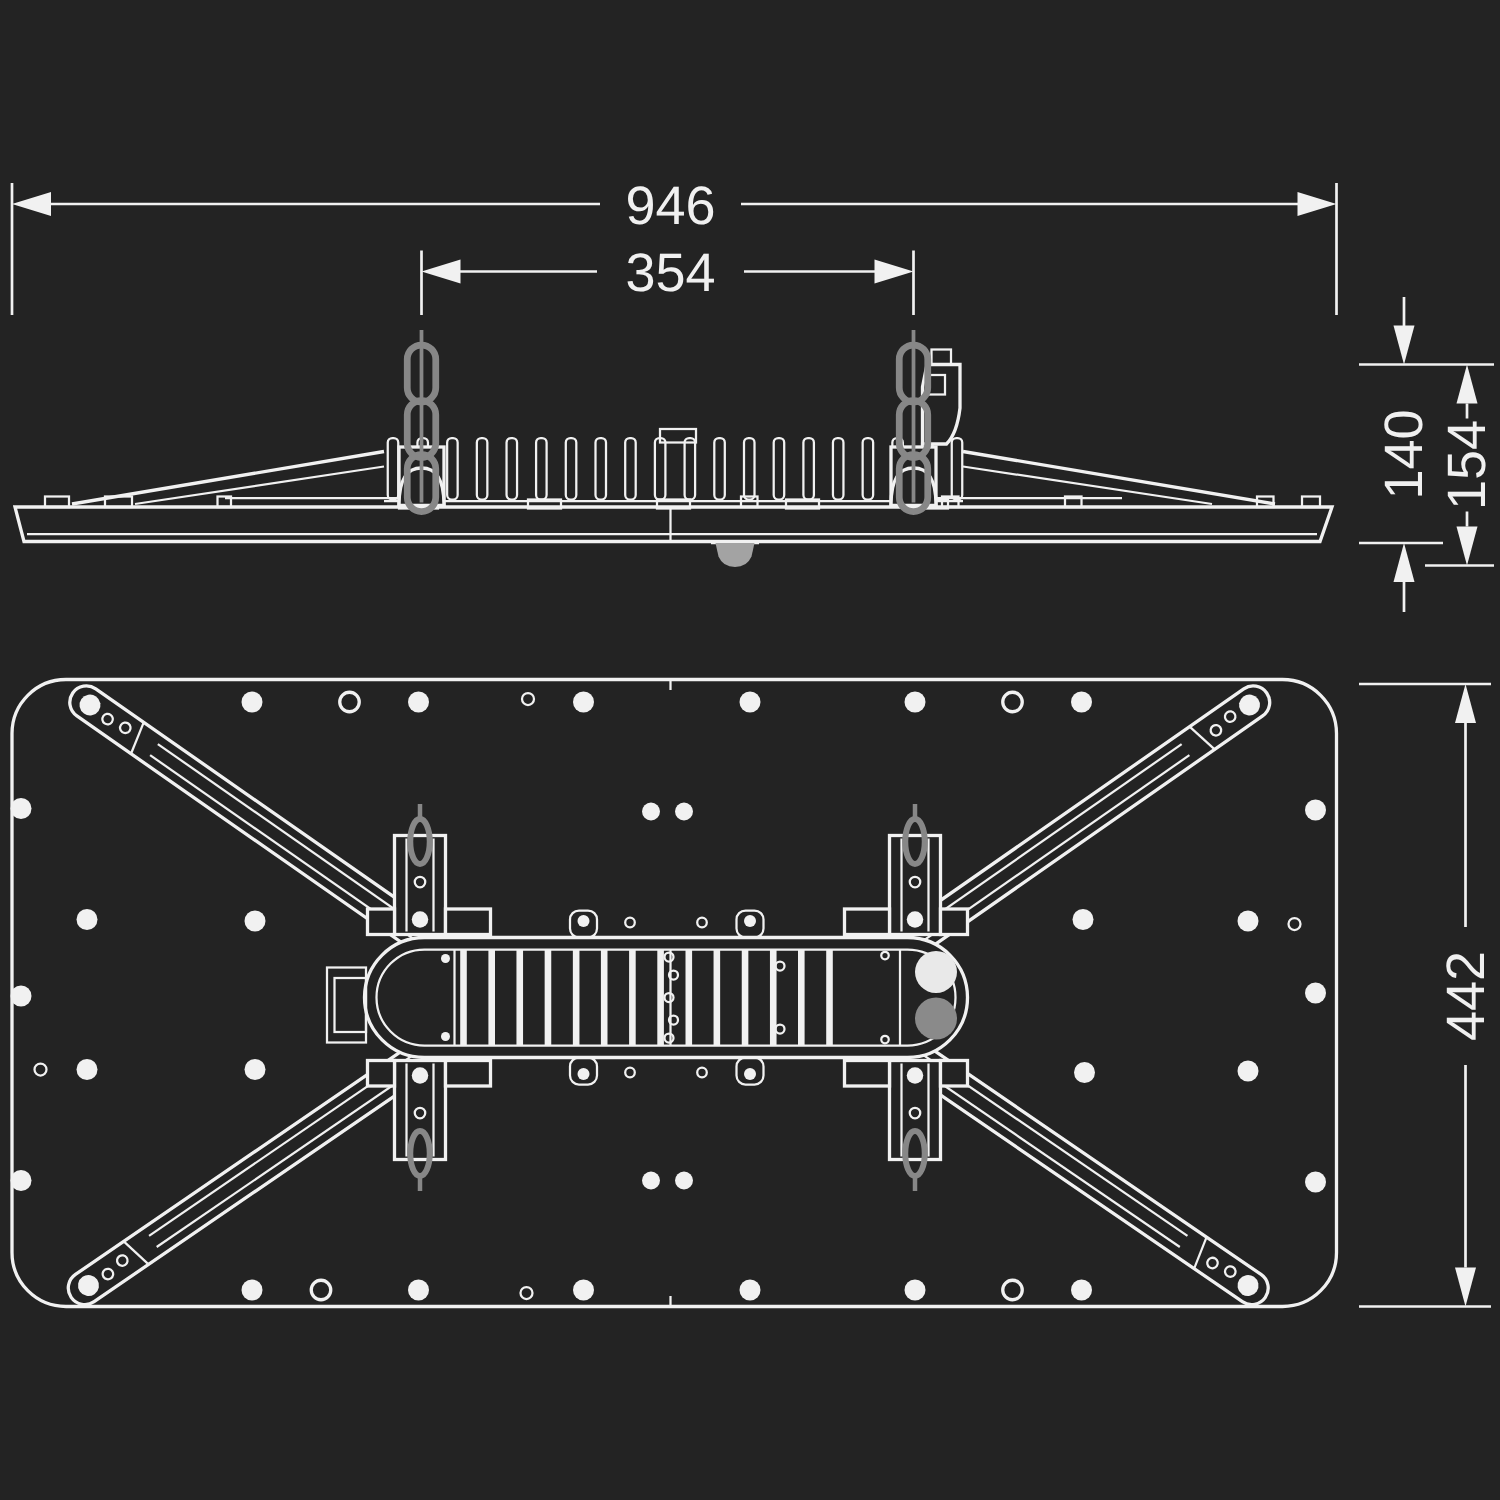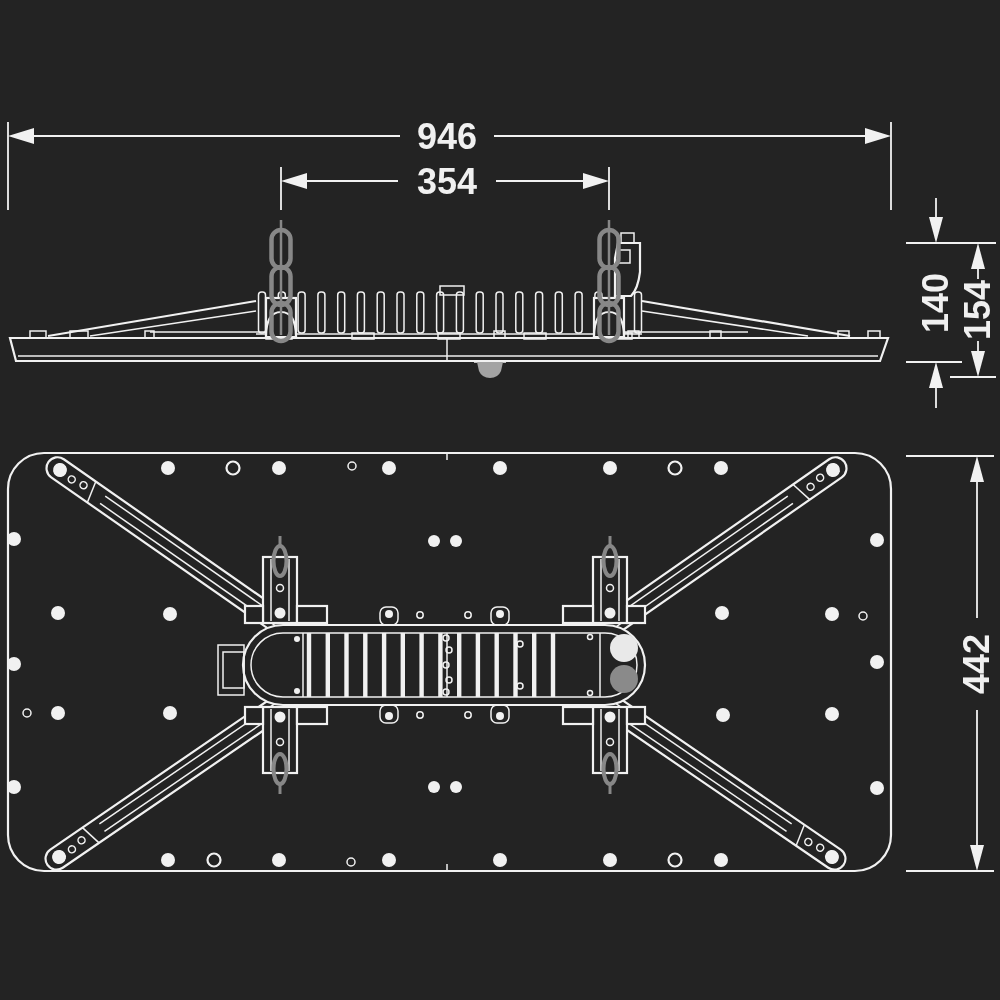--- a/index.html
+++ b/index.html
@@ -1,16 +1,16 @@
 <!DOCTYPE html>
 <html><head>
 <meta charset="utf-8">
 <style>
   html,body{margin:0;padding:0;background:#232323;}
-  .canvas{position:relative;width:1000px;height:1000px;background:#232323;overflow:hidden;font-weight:bold;}
+  .canvas{position:relative;width:1000px;height:1000px;background:#232323;overflow:hidden;}
   svg{display:block;}
   .ln{fill:none;stroke:#f1f1f1;stroke-width:2.2;}
   .lnthin{fill:none;stroke:#f1f1f1;stroke-width:1.5;}
   .lnbg{fill:#232323;stroke:#f1f1f1;stroke-width:2.2;}
   .wfill{fill:#f1f1f1;stroke:none;}
   .finbar{fill:#f1f1f1;stroke:none;}
   .dimln{fill:none;stroke:#f1f1f1;stroke-width:1.8;}
   .arr{fill:#f1f1f1;stroke:none;}
   .dimtxt{fill:#f0f0f0;font-family:"Liberation Sans","DejaVu Sans",sans-serif;font-size:36px;}
   .chainln{fill:none;}

